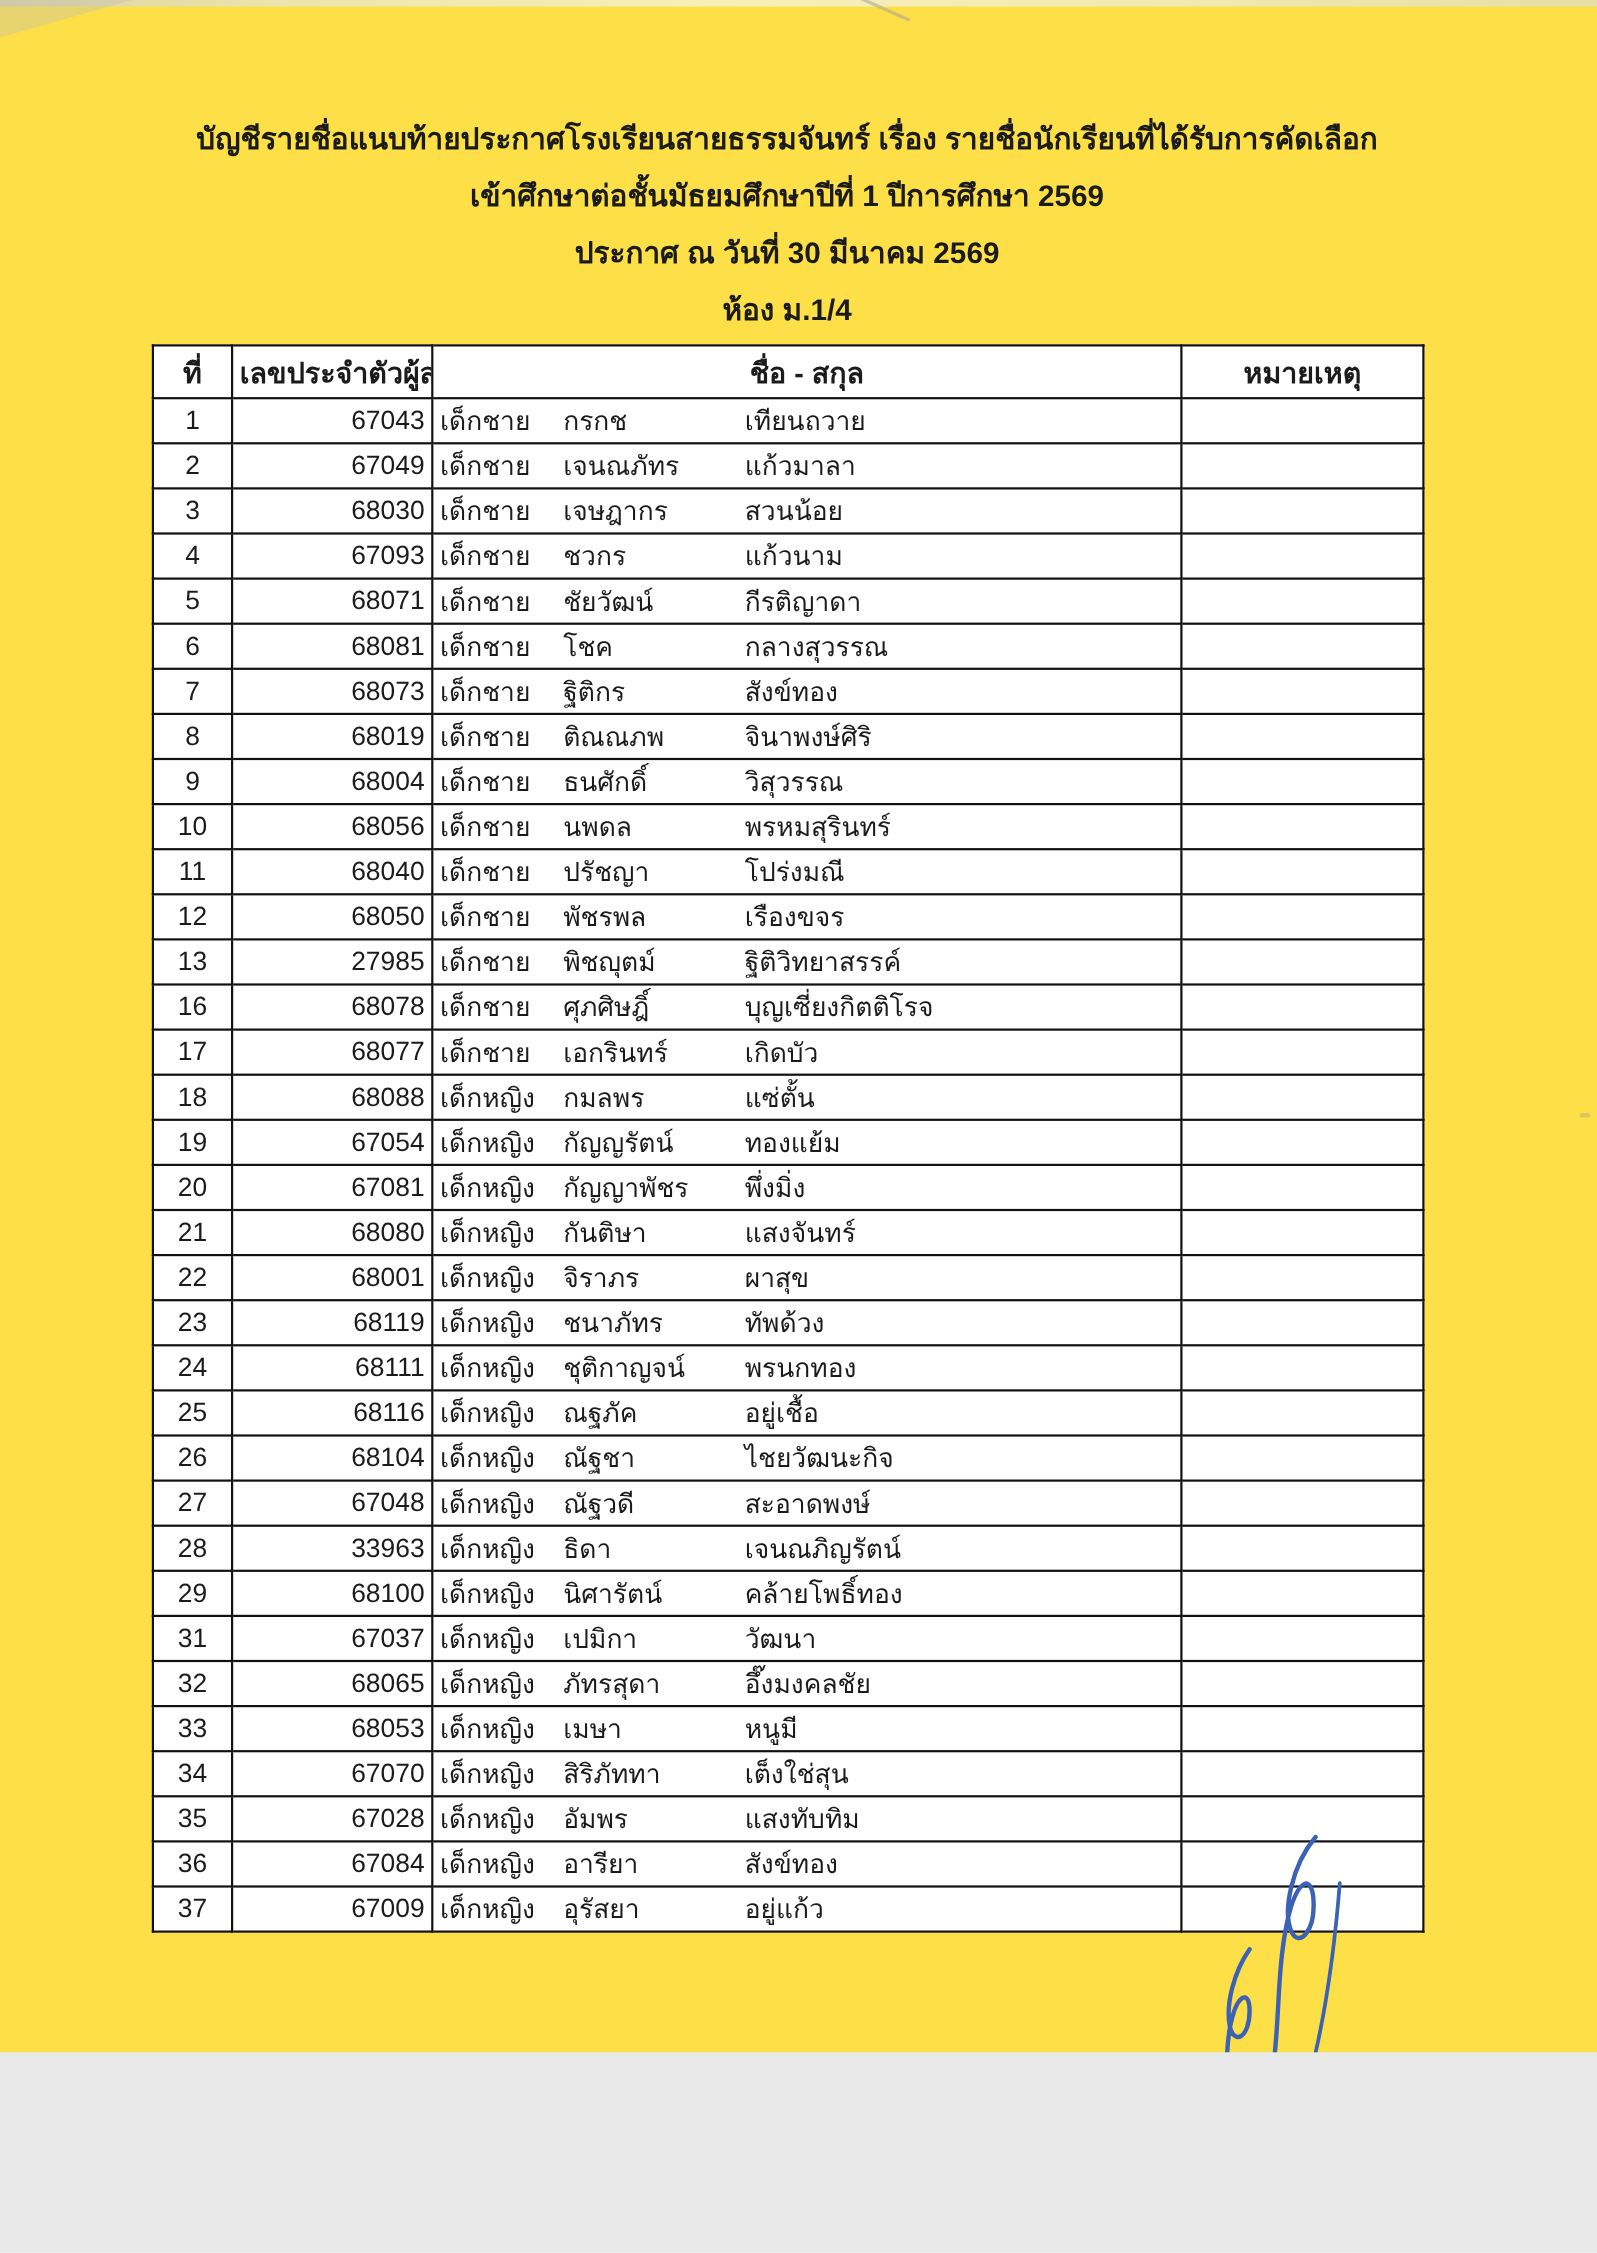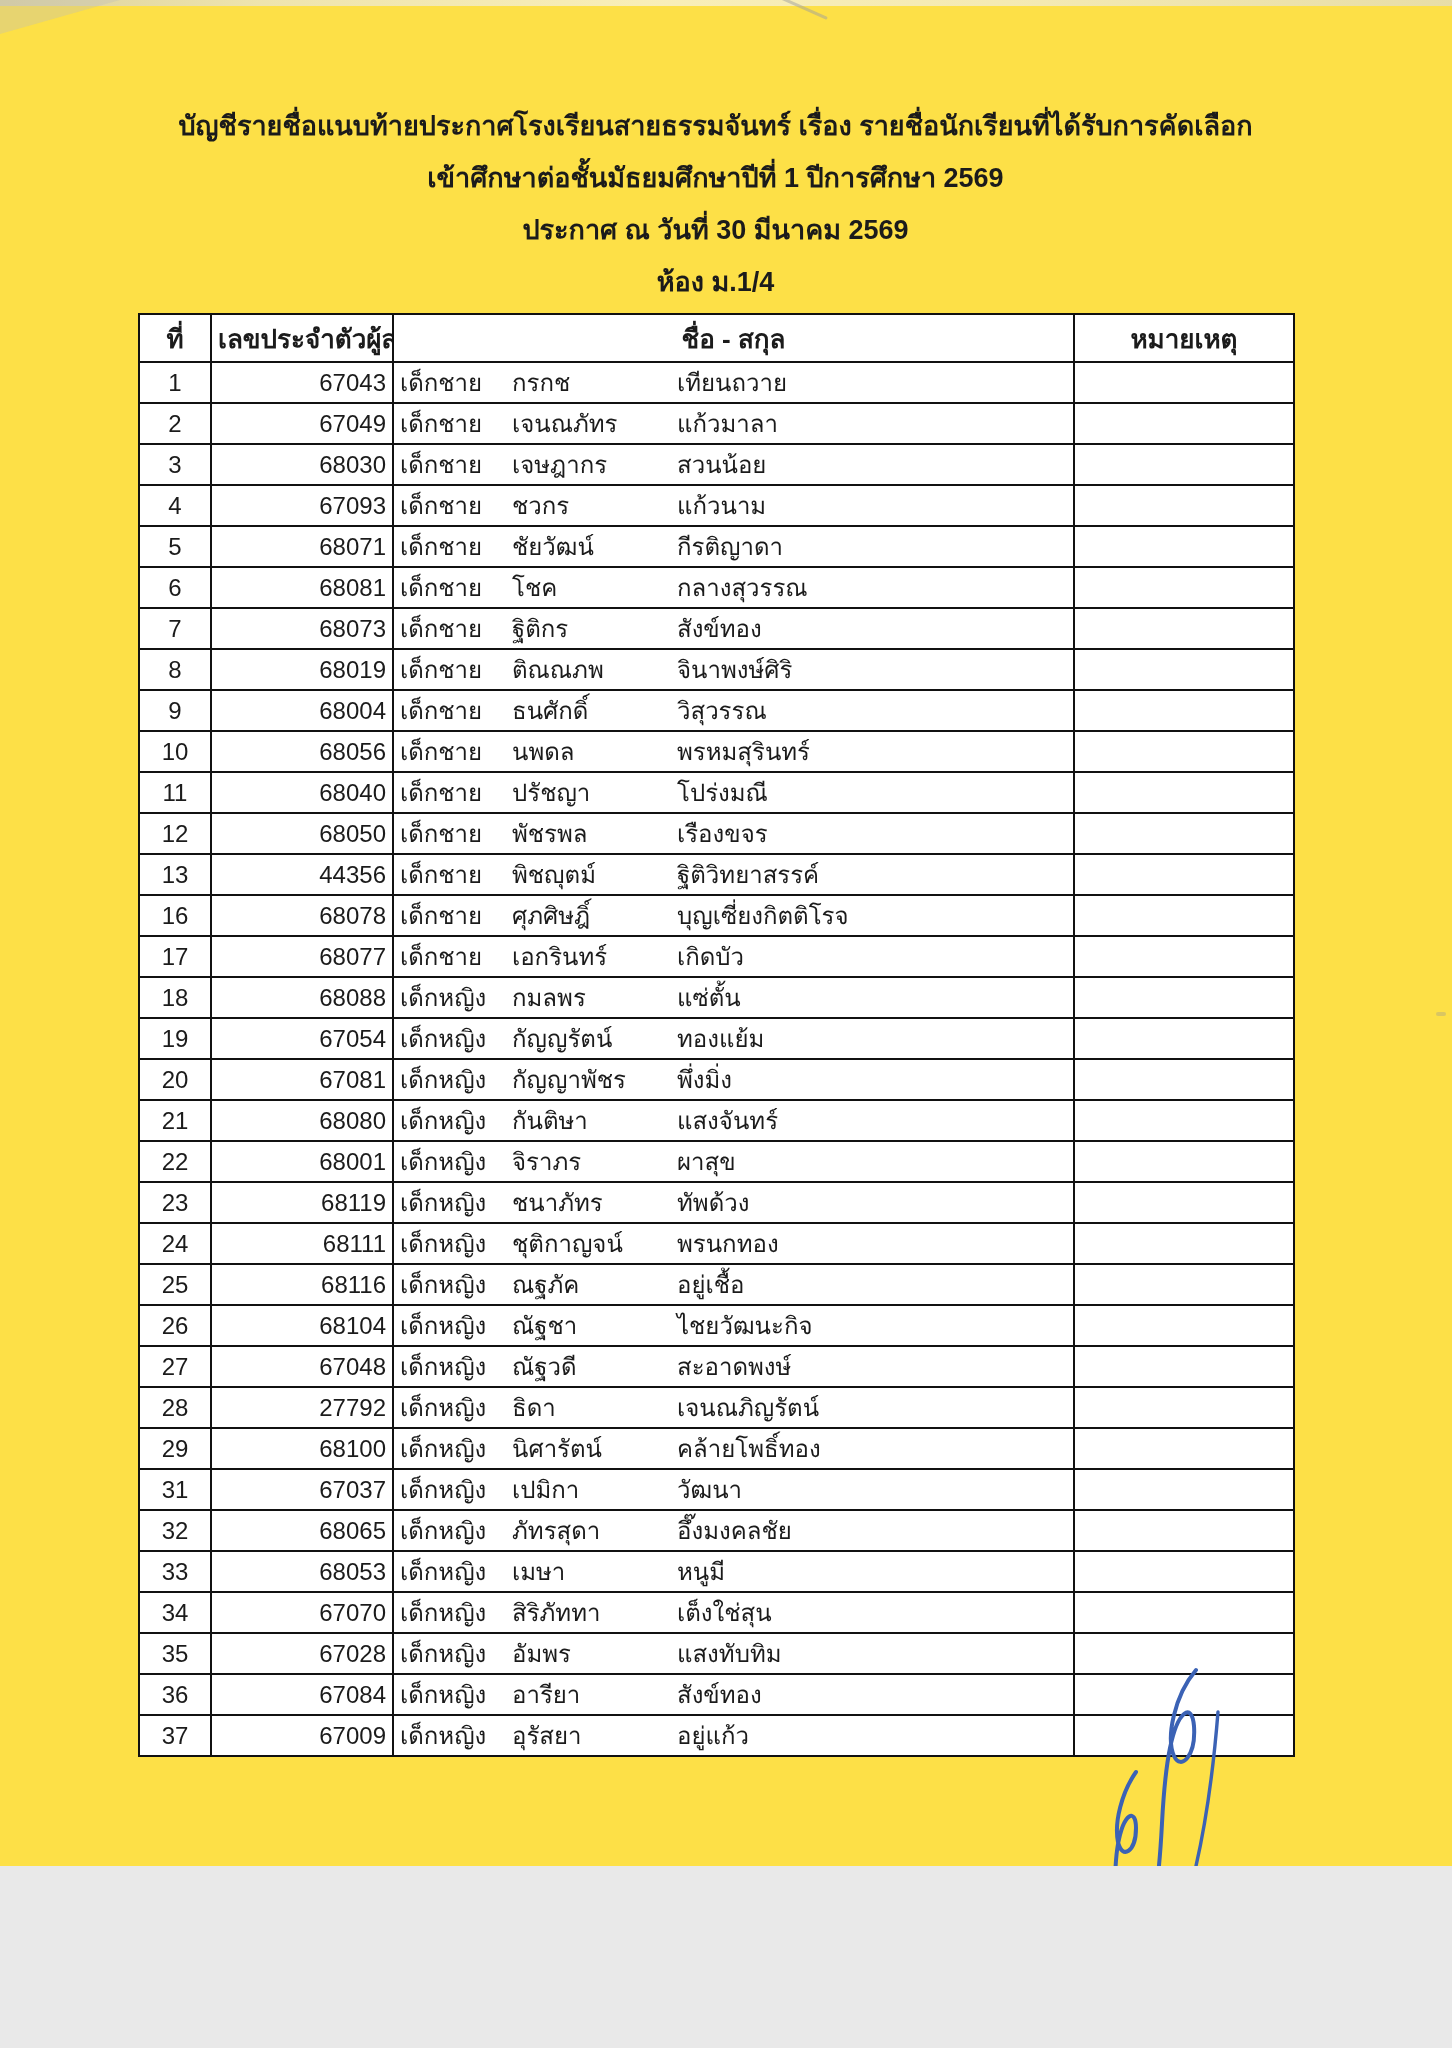--- a/index.html
+++ b/index.html
@@ -235,21 +235,21 @@
           <span class="prefix">เด็กชาย</span>
           <span class="fname">พัชรพล</span>
           <span class="lname">เรืองขจร</span>
         </span>
       </td>
       <td class="c-remark"></td>
     </tr>
 
     <tr>
       <td class="c-no">13</td>
-      <td class="c-id">44356</td>
+      <td class="c-id">27985</td>
       <td class="c-name">
         <span class="name-wrap">
           <span class="prefix">เด็กชาย</span>
           <span class="fname">พิชญุตม์</span>
           <span class="lname">ฐิติวิทยาสรรค์</span>
         </span>
       </td>
       <td class="c-remark"></td>
     </tr>
 
@@ -406,21 +406,21 @@
           <span class="prefix">เด็กหญิง</span>
           <span class="fname">ณัฐวดี</span>
           <span class="lname">สะอาดพงษ์</span>
         </span>
       </td>
       <td class="c-remark"></td>
     </tr>
 
     <tr>
       <td class="c-no">28</td>
-      <td class="c-id">27792</td>
+      <td class="c-id">33963</td>
       <td class="c-name">
         <span class="name-wrap">
           <span class="prefix">เด็กหญิง</span>
           <span class="fname">ธิดา</span>
           <span class="lname">เจนณภิญรัตน์</span>
         </span>
       </td>
       <td class="c-remark"></td>
     </tr>
 

